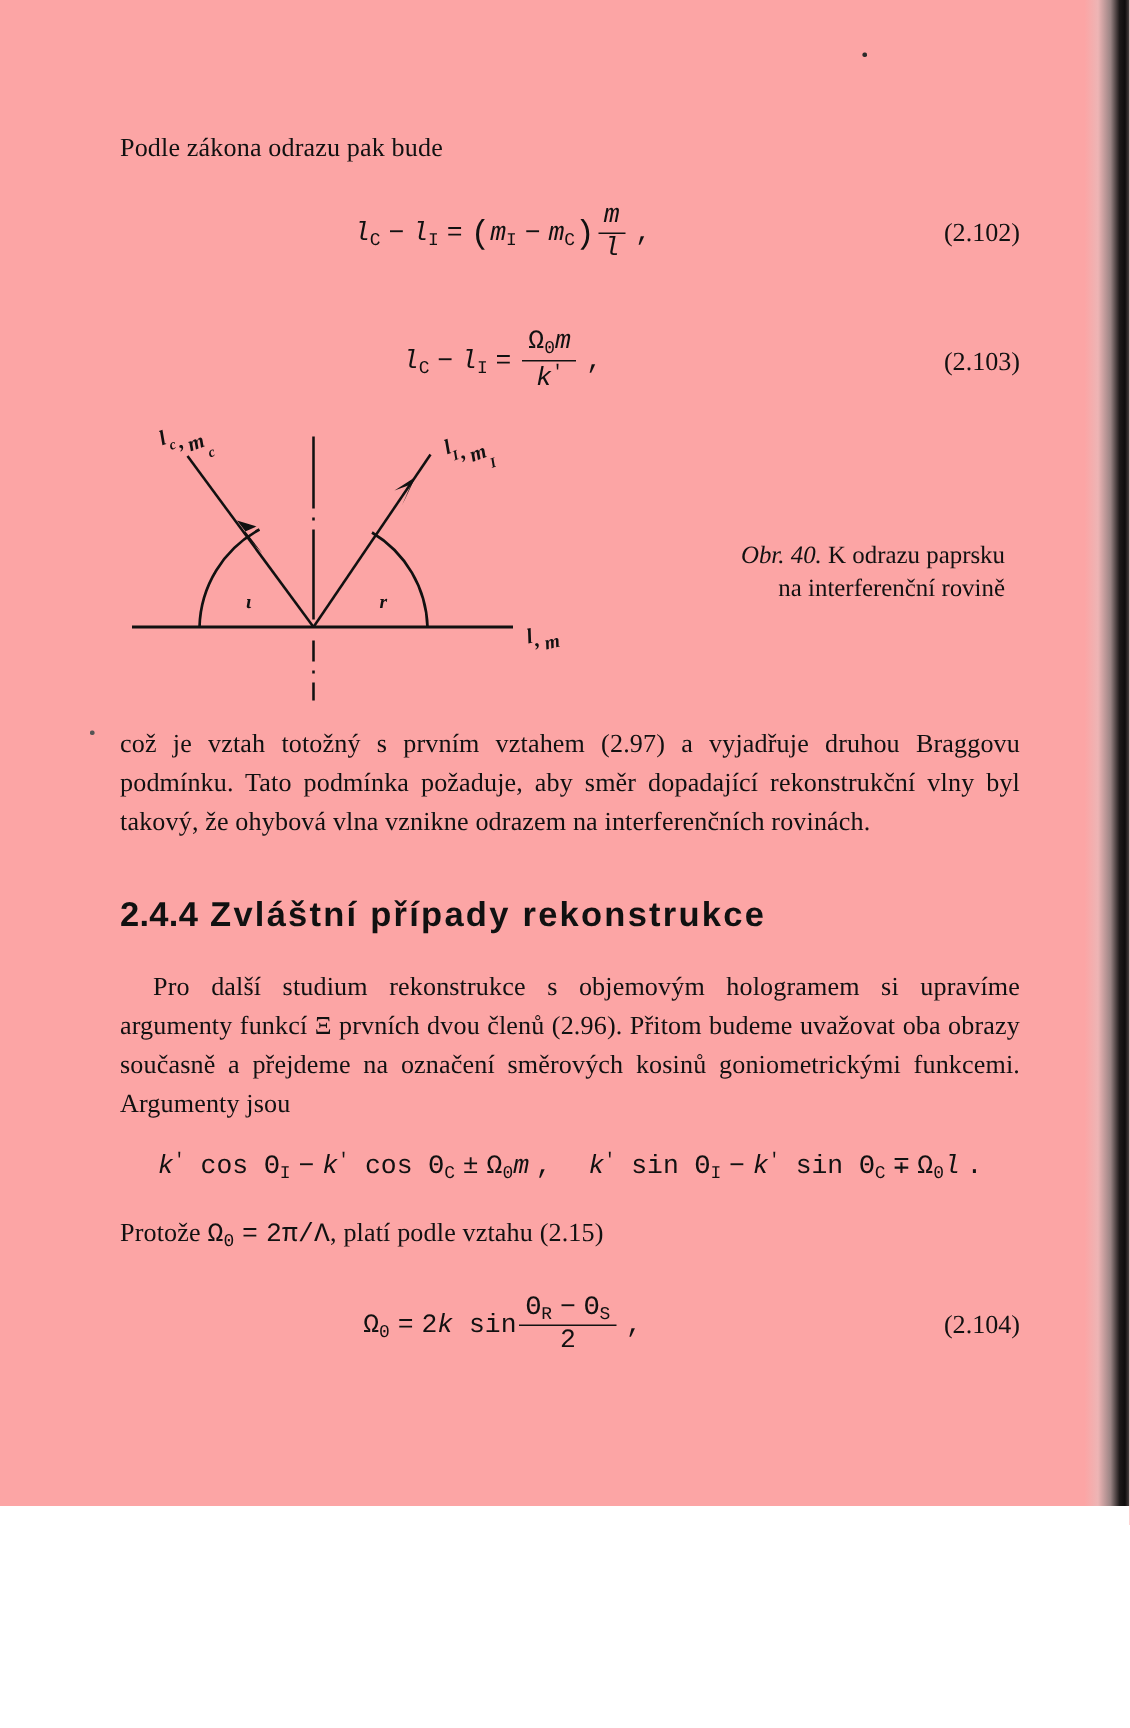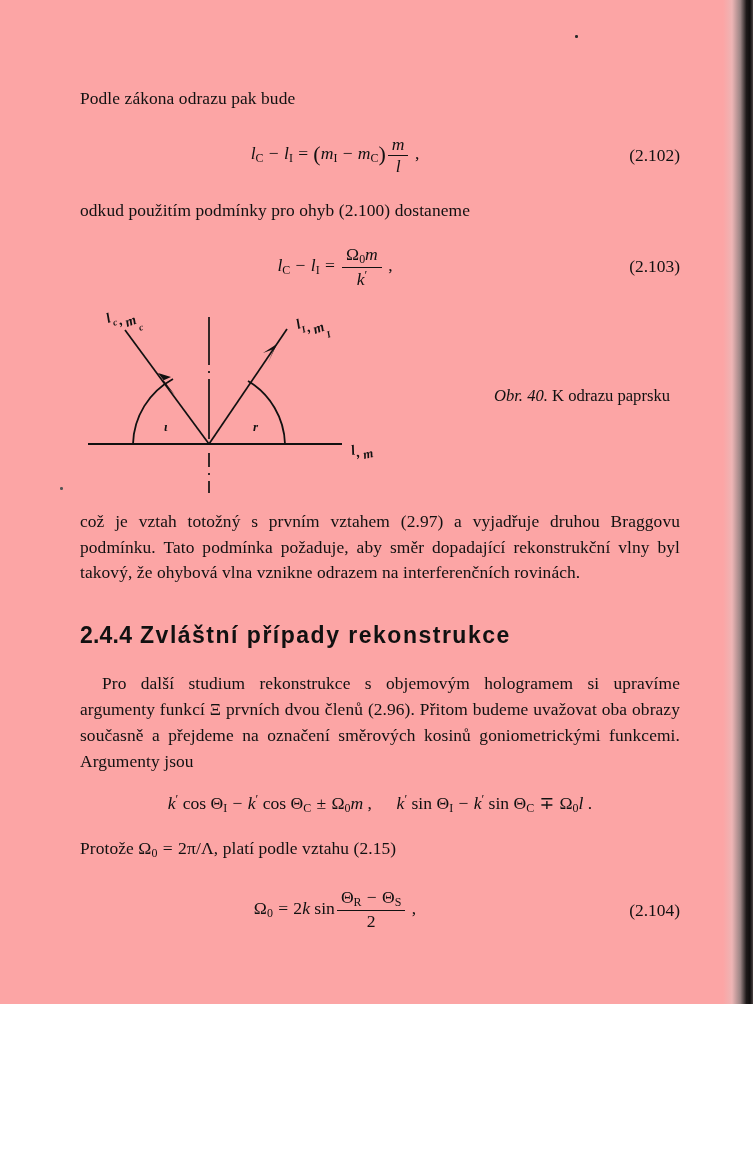--- a/index.html
+++ b/index.html
@@ -67,21 +67,21 @@
     font-size: 17.4px;
     line-height: 25.8px;
     text-align: justify;
     letter-spacing: 0.1px;
   }
   p.body.indent { text-indent: 22px; }
   p.body.noindent { text-indent: 0; }
 
   
   .math {
-    font-family: Liberation Serif, serif;
+    font-family: Liberation Mono, monospace;
     font-size: 17.6px;
     white-space: nowrap;
   }
   .mi { font-style: italic; }
   .mup { font-style: normal; }
   .sub {
     font-size: 0.68em;
     vertical-align: -0.28em;
     font-style: normal;
     letter-spacing: 0;
@@ -181,21 +181,20 @@
 
     <div style="height:22px"></div>
     <div class="eqrow">
       <div class="eqbody">
         <span class="math"><span class="mi">l</span><span class="sub">C</span><span class="op">−</span><span class="mi">l</span><span class="sub">I</span><span class="op">=</span><span class="paren-big">(</span><span class="mi">m</span><span class="sub">I</span><span class="op">−</span><span class="mi">m</span><span class="sub">C</span><span class="paren-big">)</span><span class="frac"><span class="num mi">m</span><span class="den mi">l</span></span><span style="padding-left:.25em">,</span></span>
       </div>
       <div class="eqnum">(2.102)</div>
     </div>
 
     <div style="height:22px"></div>
-    <p class="body noindent">odkud použitím podmínky pro ohyb (2.100) dostaneme</p>
 
     <div style="height:20px"></div>
     <div class="eqrow">
       <div class="eqbody">
         <span class="math"><span class="mi">l</span><span class="sub">C</span><span class="op">−</span><span class="mi">l</span><span class="sub">I</span><span class="op">=</span><span class="frac"><span class="num"><span class="mup">Ω</span><span class="sub">0</span><span class="mi">m</span></span><span class="den"><span class="mi">k</span><span class="sup">′</span></span></span><span style="padding-left:.25em">,</span></span>
       </div>
       <div class="eqnum">(2.103)</div>
     </div>
 
     <div style="height:18px"></div>
@@ -241,20 +240,21 @@
           <text x="284" y="152" font-size="13" transform="rotate(-12 284 152)">m</text>
 
           <text x="84" y="124" font-size="13">ι</text>
           <text x="173" y="124" font-size="13">r</text>
         </g>
       </svg>
 
       <div class="fig-caption">
         <span class="obr">Obr. 40.</span>
         <span>K odrazu paprsku</span>
+        <span class="sp">na interferenční rovině</span>
       </div>
     </div>
 
     <div style="height:12px"></div>
     <p class="body noindent">což je vztah totožný s prvním vztahem (2.97) a vyjadřuje druhou Braggovu podmínku. Tato podmínka požaduje, aby směr dopadající rekonstrukční vlny byl takový, že ohybová vlna vznikne odrazem na interferenčních rovinách.</p>
 
     <div style="height:36px"></div>
     <h2 class="section">
       <span class="num">2.4.4</span>
       <span>Zvláštní případy rekonstrukce</span>

